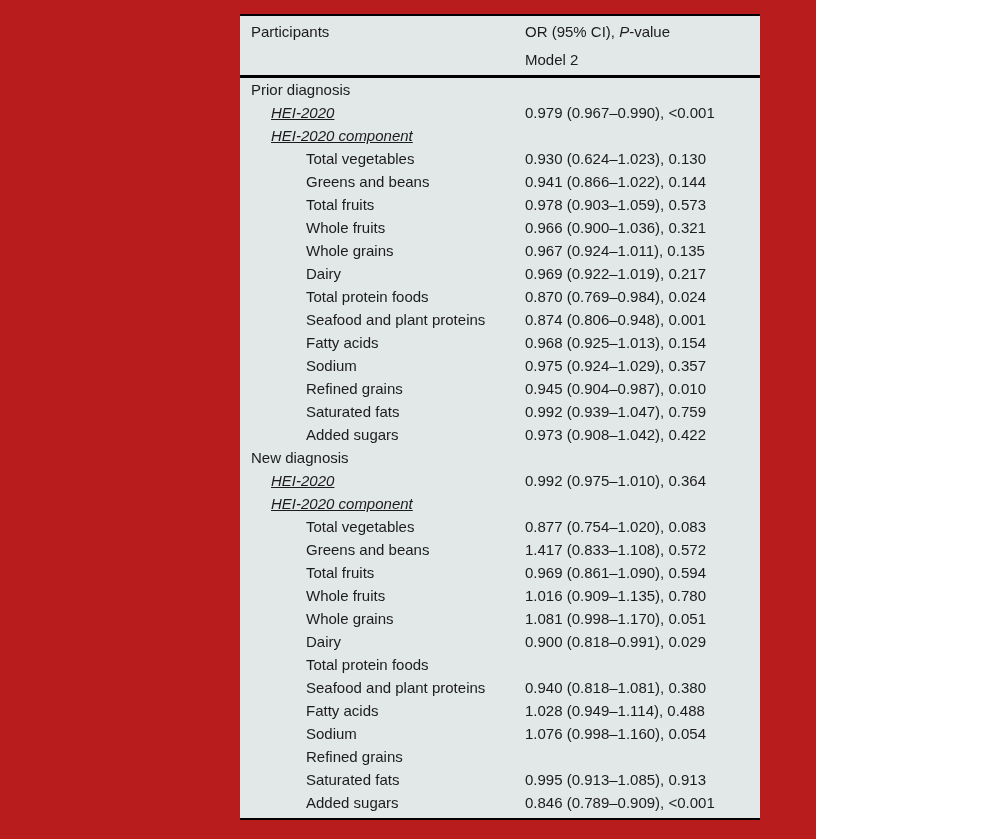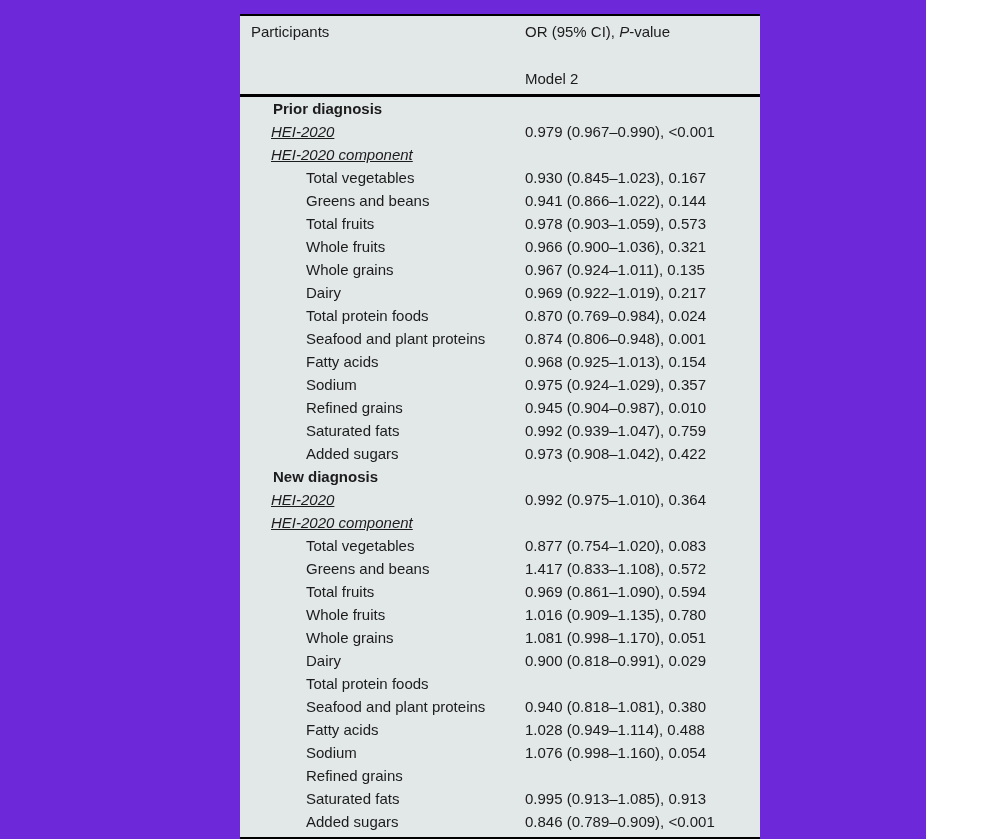--- a/index.html
+++ b/index.html
@@ -5,23 +5,23 @@
   html, body {
     margin: 0;
     padding: 0;
     background: #ffffff;
     width: 1000px;
     height: 839px;
     font-family: "Liberation Sans", sans-serif;
   }
   .page {
     position: relative;
-    width: 926px;
+    width: 816px;
     height: 839px;
-    background: #6d28d9;
+    background: #b91c1c;
     overflow: hidden;
   }
   .paper-table {
     position: absolute;
     left: 240px;
     top: 14px;
     width: 520px;
     box-sizing: border-box;
     background: #e2e7e8;
     border-top: 2px solid #000000;
@@ -38,41 +38,41 @@
     width: 285px;
     box-sizing: border-box;
     padding-left: 11px;
     line-height: 23px;
   }
   .th-right {
     flex: 1;
     line-height: 23px;
   }
   .th-line2 {
-    margin-top: 24px;
+    margin-top: 5px;
   }
   .italic { font-style: italic; }
   .tbody {
     padding-bottom: 4px;
   }
   .trow {
     display: flex;
     line-height: 23px;
   }
   .cell-label {
     width: 285px;
     box-sizing: border-box;
     padding-left: 11px;
     white-space: nowrap;
   }
   .cell-value {
     flex: 1;
     white-space: nowrap;
   }
-  .trow.section .cell-label { font-weight: bold; margin-left: 22px; }
+  .trow.section .cell-label { font-weight: normal; }
   .trow.subitalic .cell-label { font-style: italic; padding-left: 31px; text-decoration: underline; }
   .trow.item .cell-label { padding-left: 66px; }
 </style>
 </head>
 <body>
 
 <div class="page">
   <div class="paper-table">
     <div class="thead">
       <div class="th-left">Participants</div>
@@ -89,21 +89,21 @@
         <div class="trow subitalic">
           <div class="cell-label">HEI-2020</div>
           <div class="cell-value">0.979 (0.967–0.990), &lt;0.001</div>
         </div>
         <div class="trow subitalic">
           <div class="cell-label">HEI-2020 component</div>
           <div class="cell-value"></div>
         </div>
         <div class="trow item">
           <div class="cell-label">Total vegetables</div>
-          <div class="cell-value">0.930 (0.845–1.023), 0.167</div>
+          <div class="cell-value">0.930 (0.624–1.023), 0.130</div>
         </div>
         <div class="trow item">
           <div class="cell-label">Greens and beans</div>
           <div class="cell-value">0.941 (0.866–1.022), 0.144</div>
         </div>
         <div class="trow item">
           <div class="cell-label">Total fruits</div>
           <div class="cell-value">0.978 (0.903–1.059), 0.573</div>
         </div>
         <div class="trow item">

